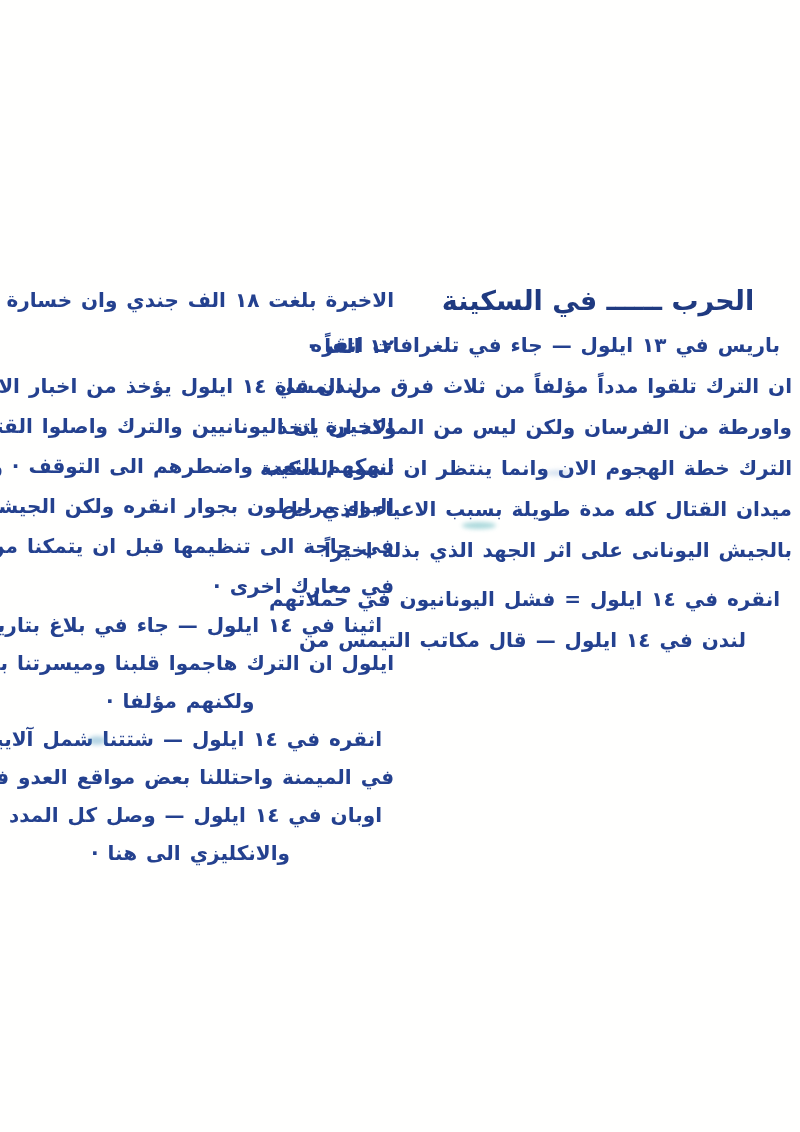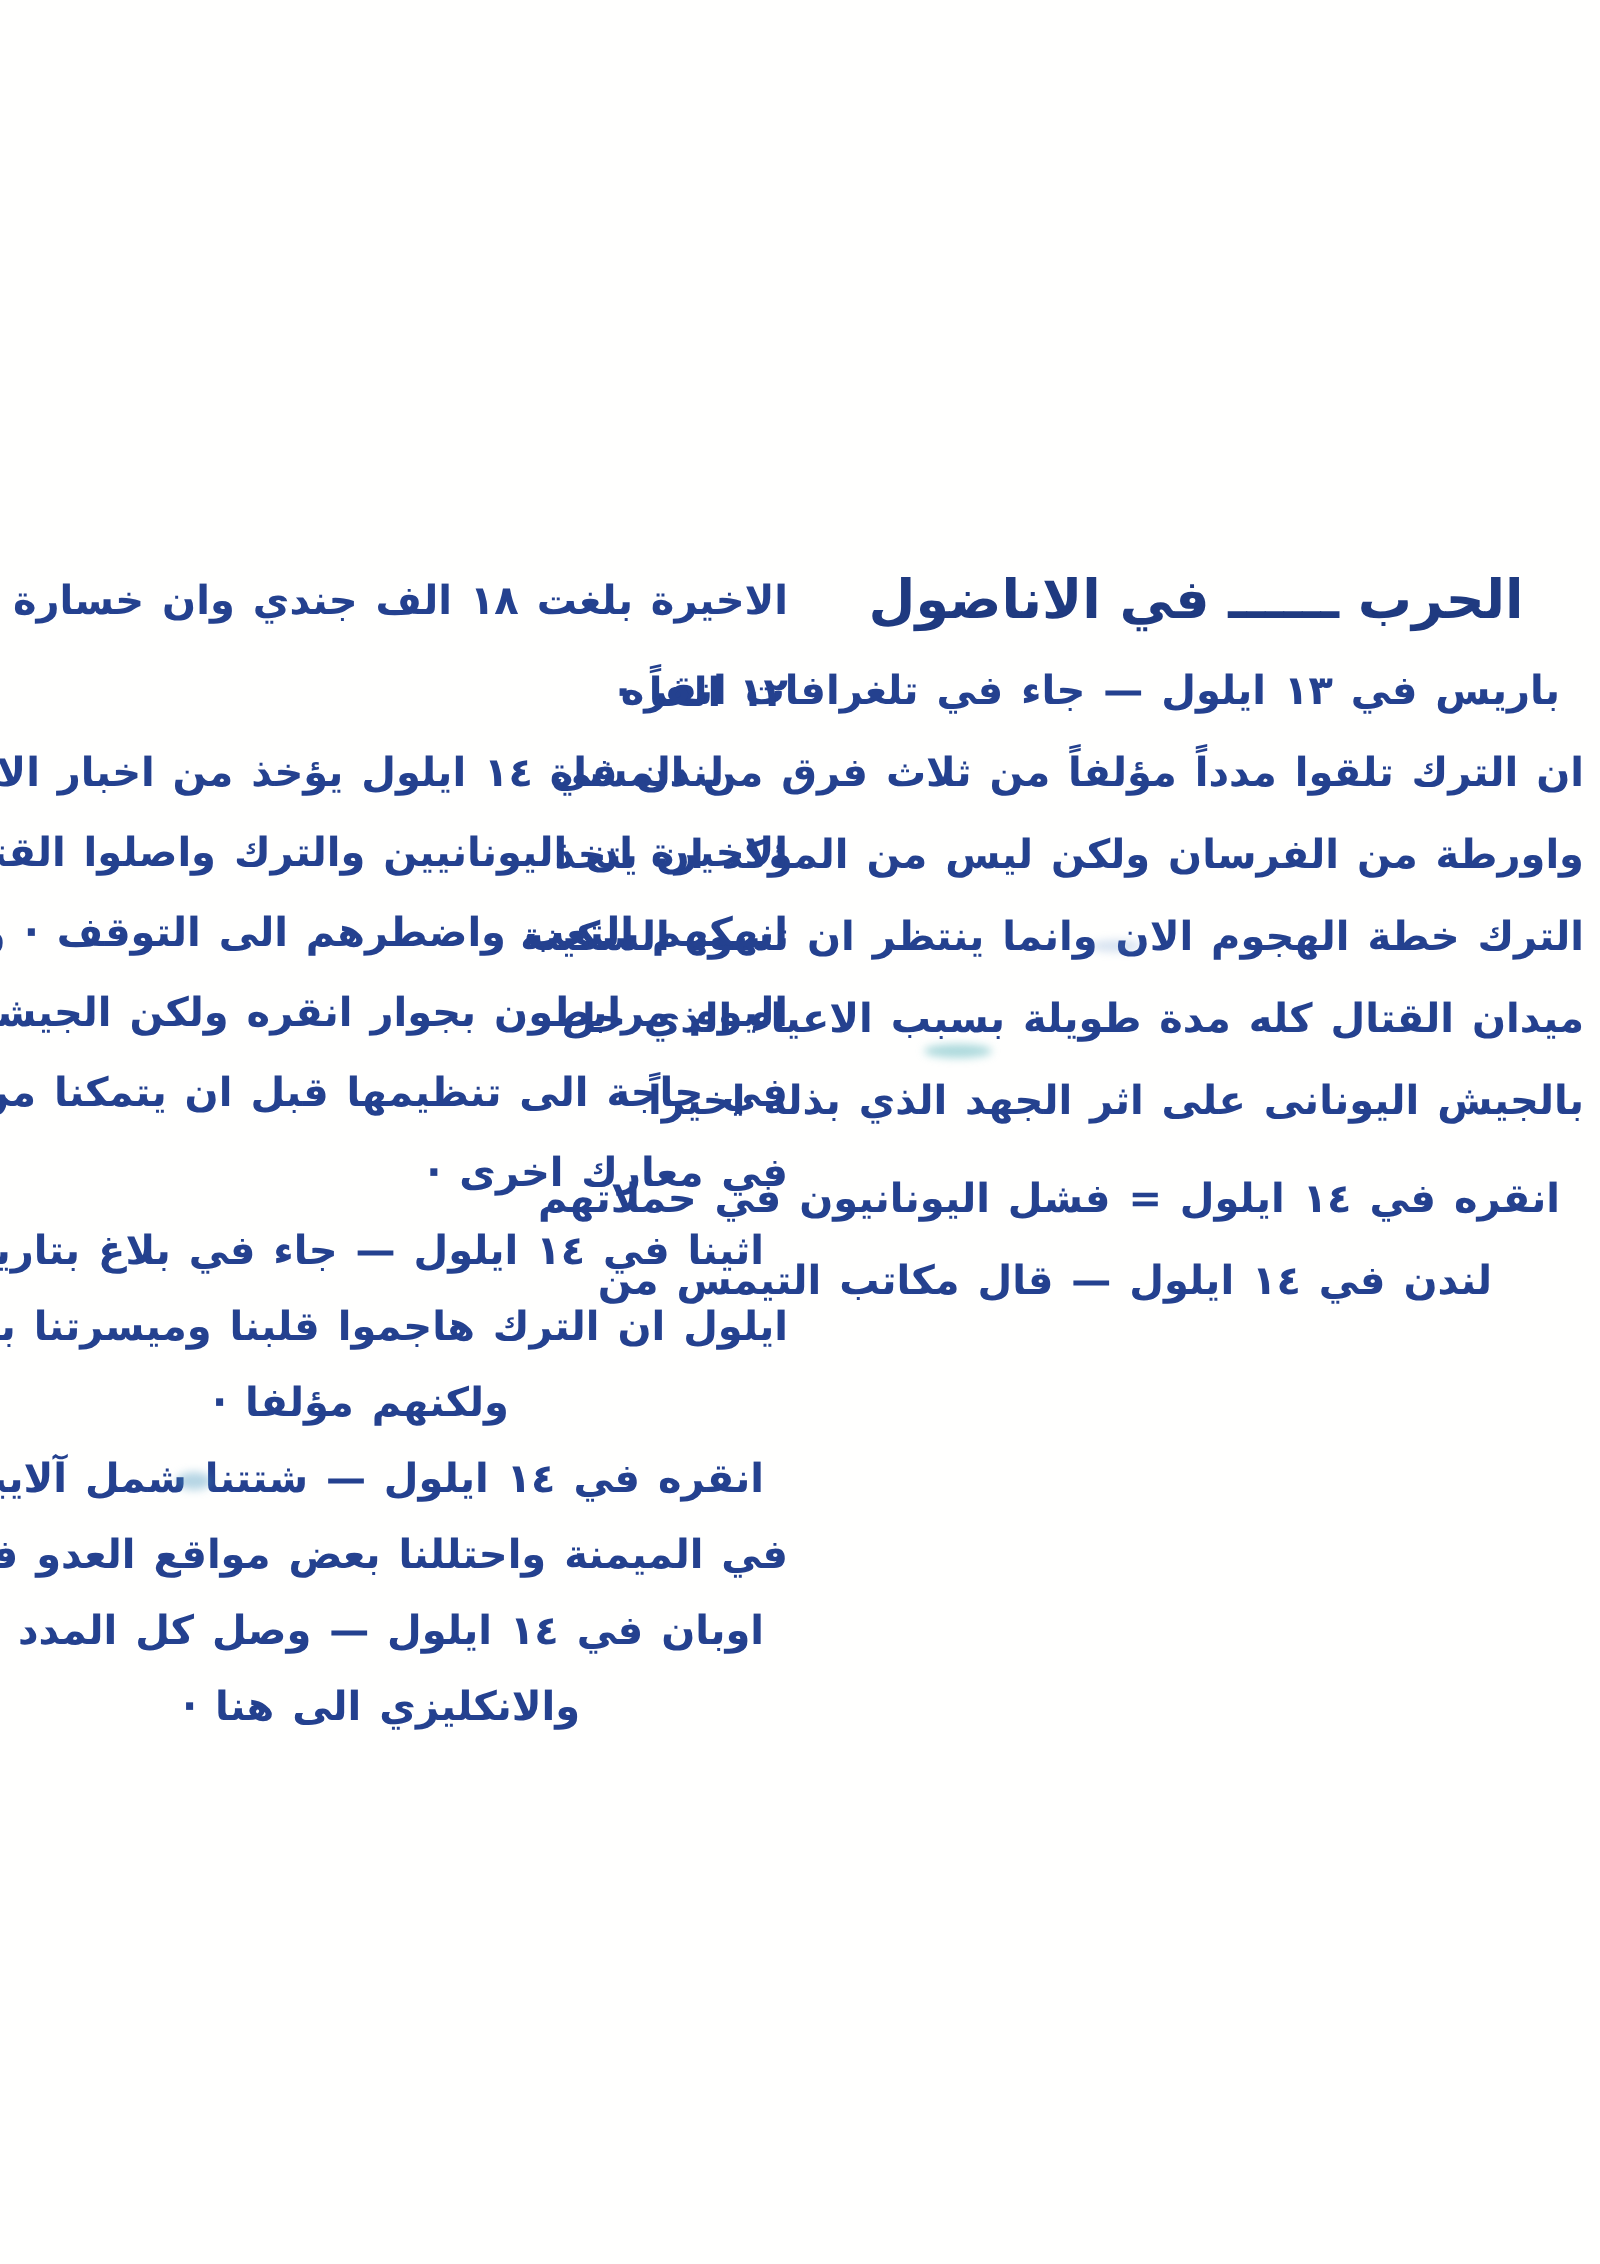--- a/index.html
+++ b/index.html
@@ -77,21 +77,21 @@
   .smudge-1{ left:462px; top:522px; width:34px; height:7px; background:rgba(70,170,180,.45); }
   .smudge-2{ left:88px;  top:736px; width:18px; height:9px; background:rgba(70,150,190,.40); }
   .smudge-3{ left:545px; top:470px; width:26px; height:6px; background:rgba(90,140,200,.25); }
 </style>
 </head>
 <body>
 
 <div class="page">
 
   <div class="col col-right">
-    <h1 class="title">الحرب ــــــ في الاناضول</h1>
+    <h1 class="title">الحرب ــــــ في السكينة</h1>
     <div class="lines-block">
       <div class="line ind-sm">باريس في ١٣ ايلول — جاء في تلغرافات انقره</div>
       <div class="line">ان الترك تلقوا مدداً مؤلفاً من ثلاث فرق من المشاة</div>
       <div class="line">واورطة من الفرسان ولكن ليس من المؤكد ان يتخذ</div>
       <div class="line">الترك خطة الهجوم الان وانما ينتظر ان تسود السكينة</div>
       <div class="line">ميدان القتال كله مدة طويلة بسبب الاعياء الذي حل</div>
       <div class="line end-center">بالجيش اليونانى على اثر الجهد الذي بذله اخيراً ·</div>
       <div class="line ind-sm mt-8">انقره في ١٤ ايلول = فشل اليونانيون في حملاتهم</div>
       <div class="line ind-lg">لندن في ١٤ ايلول — قال مكاتب التيمس من</div>
     </div>

